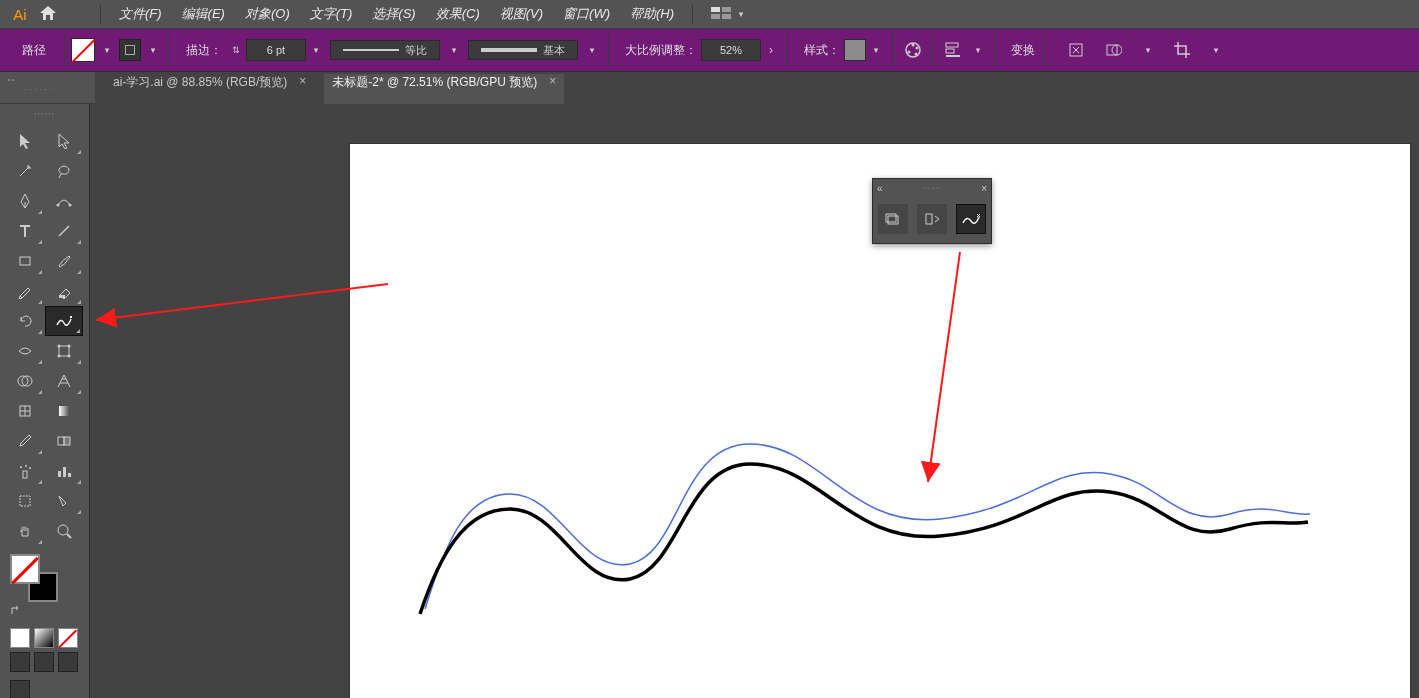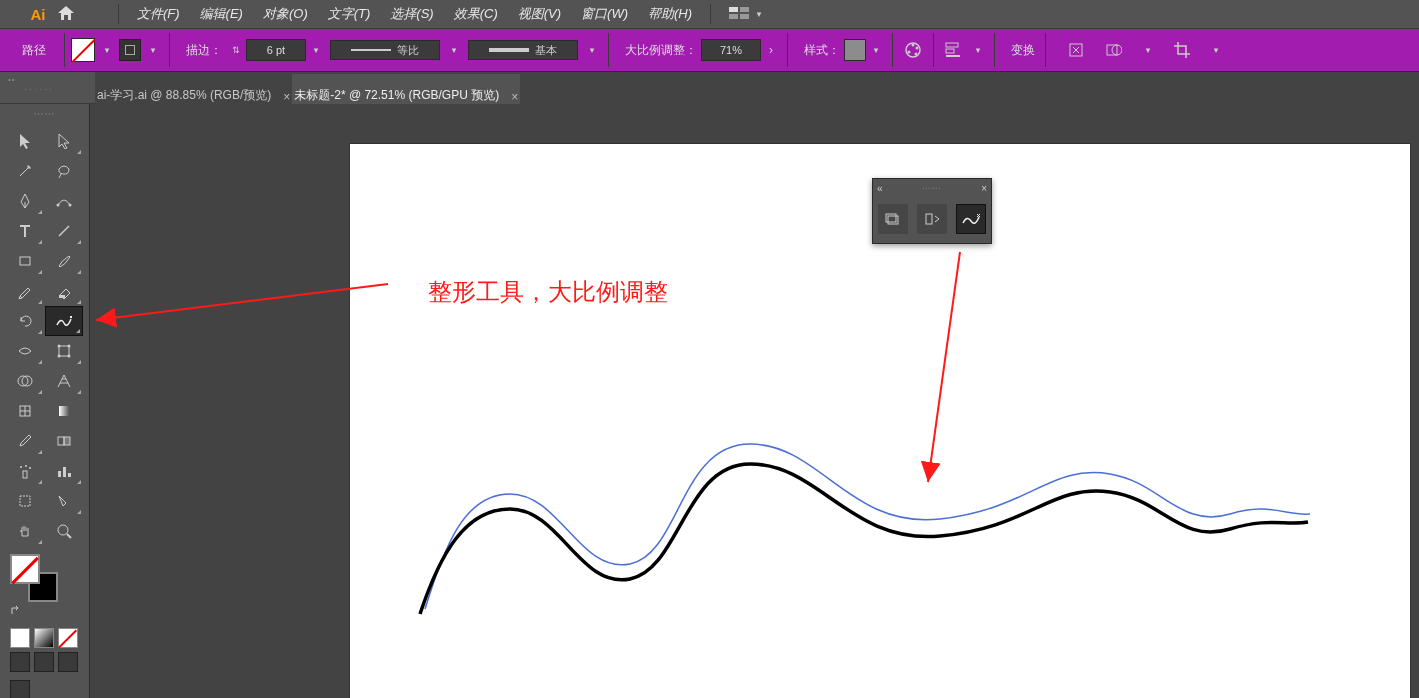--- a/index.html
+++ b/index.html
@@ -1,49 +1,49 @@
 <!DOCTYPE html>
 <html><head>
 <meta charset="utf-8">
 <style>
   * { margin:0; padding:0; box-sizing:border-box; font-family:"Microsoft YaHei",Arial,sans-serif; user-select:none; }
   body { width:1419px; height:698px; background:#535353; overflow:hidden; position:relative; }
 
   
   .menubar { height:28px; background:#535353; display:flex; align-items:center; font-size:13px; color:#e8e8e8; }
-  .menubar .logo { width:28px; text-align:center; color:#ff9a00; font-weight:bold; font-size:15px; margin-left:24px; }
+  .menubar .logo { width:28px; text-align:center; color:#ff9a00; font-weight:normal; font-size:15px; margin-left:6px; }
   .menubar .home { width:28px; text-align:center; color:#ddd; font-size:15px; margin-right:30px; }
   .menubar .menu-item { padding:0 10px; cursor:pointer;font-style:italic; }
   .menubar .divider { width:1px; height:20px; background:#3a3a3a; margin:0 8px; }
   .menubar .grid-icon { width:20px; height:14px; display:inline-block; margin-left:10px; }
   .menubar .grid-icon svg { display:block; }
 
   
-  .controlbar { height:44px; background:#a21caf; display:flex; align-items:center; font-size:12px; color:#ddd; border-top:1px solid #3a3a3a; border-bottom:1px solid #2a2a2a; }
+  .controlbar { height:44px; background:#701a75; display:flex; align-items:center; font-size:12px; color:#ddd; border-top:1px solid #3a3a3a; border-bottom:1px solid #2a2a2a; }
   .controlbar .label { padding:0 12px 0 22px; }
   .controlbar .sep { width:1px; height:34px; background:#3a3a3a; margin:0 6px; }
   .swatch-box { width:24px; height:24px; background:#fff; position:relative; border:1px solid #2a2a2a; }
   .swatch-box .redline { position:absolute; left:0; top:0; width:100%; height:100%; }
   .swatch-box .redline::before { content:""; position:absolute; width:140%; height:2px; background:#e00; top:50%; left:-20%; transform:rotate(-45deg); }
   .dropdown-caret { width:12px; display:flex; align-items:center; justify-content:center; color:#ccc; font-size:9px; margin:0 4px; }
   .mini-box { width:22px; height:22px; background:#333; border:1px solid #222; display:flex; align-items:center; justify-content:center; }
   .mini-box .inner { width:10px; height:10px; border:1px solid #aaa; }
   .ctrl-label { padding:0 4px 0 10px; }
   .num-field { width:60px; height:22px; background:#3b3b3b; color:#ddd; display:flex; align-items:center; justify-content:center; border:1px solid #2a2a2a; font-size:11px; }
-  .stroke-preset { width:110px; height:20px; background:#3b3b3b; border:1px solid #2a2a2a; margin:0 4px; display:flex; align-items:center; padding:0 20px; color:#ccc; font-size:11px; }
+  .stroke-preset { width:110px; height:20px; background:#3b3b3b; border:1px solid #2a2a2a; margin:0 4px; display:flex; align-items:center; padding:0 12px; color:#ccc; font-size:11px; }
   .stroke-preset .line { height:2px; background:#ccc; flex:1; margin-right:6px; }
   .stroke-preset.thickline .line { height:4px; }
   .chev-right { color:#ccc; font-size:12px; padding:0 8px; }
   .gray-square { width:22px; height:22px; background:#8c8c8c; border:1px solid #2a2a2a; }
   .icon-btn { width:28px; height:28px; display:flex; align-items:center; justify-content:center; color:#ccc; }
   .align-group { display:flex; gap:10px; margin-left:10px; }
 
   
   .tabbar { height:32px; background:#434343; display:flex; align-items:flex-end; margin-left:95px; position:relative; }
-  .tab { height:30px; display:flex; align-items:flex-end; padding:0 2px; font-size:12px; color:#c8c8c8; cursor:pointer; }
+  .tab { height:30px; display:flex; align-items:flex-start; padding:0 8px; font-size:12px; color:#c8c8c8; cursor:pointer;margin-left:10px; }
   .tab .close { margin-left:12px; font-size:12px; color:#bbb; }
   .tab.active { background:#535353; color:#eee; }
 
   
   .toolbox { position:absolute; left:0; top:104px; width:90px; height:594px; background:#535353; border-right:1px solid #2a2a2a; }
   .toolbox .header { height:20px; color:#888; font-size:10px; text-align:center; line-height:20px; letter-spacing:1px; }
   .tool-grid { display:grid; grid-template-columns:1fr 1fr; gap:0; padding:2px 6px; }
   .tool { width:38px; height:30px; display:flex; align-items:center; justify-content:center; color:#ccc; position:relative; }
   .tool.active { background:#2a2a2a; border:1px solid #111; }
   .tool .mark { position:absolute; right:2px; bottom:2px; width:0; height:0; border-right:4px solid #aaa; border-top:4px solid transparent; }
@@ -136,21 +136,21 @@
       <span>等比</span>
   </div>
   <div class="dropdown-caret">▾</div>
   <div class="stroke-preset thickline">
     <div class="line"></div>
       <span>基本</span>
   </div>
   <div class="dropdown-caret">▾</div>
   <div class="sep"></div>
   <div class="ctrl-label">大比例调整：</div>
-  <div class="num-field">71%</div>
+  <div class="num-field">52%</div>
   <div class="chev-right">›</div>
   <div class="sep"></div>
   <div class="ctrl-label">样式：</div>
   <div class="gray-square"></div>
   <div class="dropdown-caret">▾</div>
   <div class="sep"></div>
   <div class="icon-btn">
     <svg width="18" height="18" viewBox="0 0 18 18">
         <circle cx="9" cy="9" r="7" fill="none" stroke="#ccc" stroke-width="1.5"></circle>
         <circle cx="9" cy="4" r="1.5" fill="#ccc"></circle>
@@ -425,21 +425,20 @@
 
 <div class="canvas-wrap">
   <div class="canvas">
     
     <svg width="1060" height="560">
       <path d="M75 465 C 95 400, 115 350, 160 350 C 210 350, 230 430, 280 420 C 330 410, 330 300, 400 300 C 470 300, 500 385, 590 375 C 680 365, 700 320, 760 330 C 810 338, 830 385, 880 370 C 920 358, 935 372, 960 370" fill="none" stroke="#4a6fd6" stroke-width="1.5"></path>
       <path d="M70 470 C 90 410, 115 365, 160 365 C 210 365, 230 445, 280 435 C 330 425, 335 320, 400 320 C 470 320, 500 400, 590 392 C 680 384, 700 340, 760 348 C 812 355, 830 400, 880 385 C 920 373, 935 382, 958 378" fill="none" stroke="#000" stroke-width="3.5"></path>
     </svg>
   </div>
 
-  <div class="annot" style="left:338px; top:172px;">整形工具，大比例调整</div>
 
   <svg class="arrow-svg" width="1329" height="600">
     <defs>
       <marker id="ah" markerWidth="12" markerHeight="12" refX="10" refY="5" orient="auto">
         <path d="M0 0 L10 5 L0 10 Z" fill="#ff1a1a"></path>
       </marker>
     </defs>
     <line x1="298" y1="180" x2="6" y2="216" stroke="#ff1a1a" stroke-width="2" marker-end="url(#ah)"></line>
     <line x1="870" y1="148" x2="838" y2="378" stroke="#ff1a1a" stroke-width="2" marker-end="url(#ah)"></line>
   </svg>

